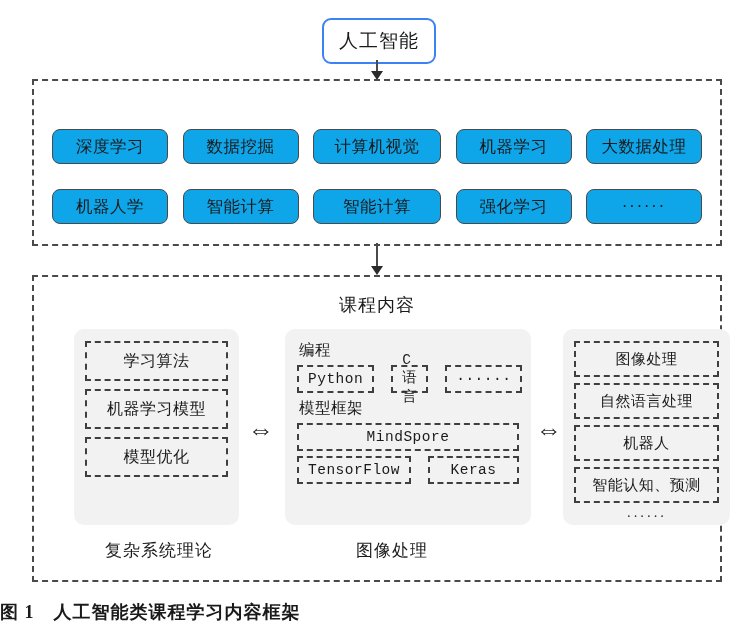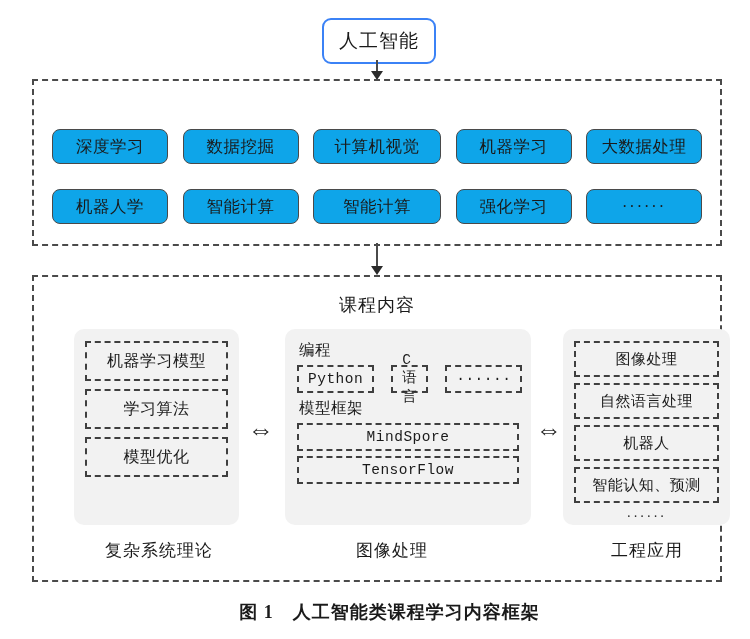--- a/index.html
+++ b/index.html
@@ -221,25 +221,23 @@
   #label-theory { left: 40px; width: 170px; }
   #label-tools { left: 263px; width: 190px; }
   #label-applications { left: 528px; width: 170px; }
 
   
   #figure-caption {
     position: absolute;
     left: 0;
     right: 0;
     top: 600px;
-    text-align: center;
     font-size: 18px;
     font-weight: bold;
     letter-spacing: 1px;
-    padding-left: 29px;
   }
 </style>
 </head>
 <body>
 
 <div id="ai-root-box">
   <span>人工智能</span>
 </div>
 
 <div class="v-arrow" id="arrow-ai-to-courses">
@@ -270,53 +268,53 @@
   <div class="shaft"></div>
   <div class="head"></div>
 </div>
 
 <div class="section" id="section-course-content">
   <div class="section-title">课程内容</div>
 
   <div id="content-columns">
 
     <div class="col-panel" id="panel-theory">
+      <div class="dbox stack-box">学习算法</div>
       <div class="dbox stack-box">机器学习模型</div>
-      <div class="dbox stack-box">学习算法</div>
       <div class="dbox stack-box">模型优化</div>
     </div>
 
     <div class="bi-arrow" id="bi-arrow-left">⇔</div>
 
     <div class="col-panel" id="panel-tools">
       <div class="sub-label">编程</div>
       <div class="mini-row" id="prog-row">
         <div class="dbox mono-box">Python</div>
         <div class="dbox mono-box">C语言</div>
         <div class="dbox mono-box">······</div>
       </div>
 
       <div class="sub-label">模型框架</div>
       <div class="mini-row" id="framework-row-1">
         <div class="dbox mono-box">MindSpore</div>
       </div>
       <div class="mini-row" id="framework-row-2">
         <div class="dbox mono-box">TensorFlow</div>
+        <div class="dbox mono-box">Keras</div>
       </div>
     </div>
 
     <div class="bi-arrow" id="bi-arrow-right">⇔</div>
 
     <div class="col-panel" id="panel-applications">
       <div class="dbox stack-box">图像处理</div>
       <div class="dbox stack-box">自然语言处理</div>
       <div class="dbox stack-box">机器人</div>
       <div class="dbox stack-box">智能认知、预测</div>
       <div class="app-dots">······</div>
     </div>
   </div>
 
   <div class="col-label" id="label-theory">复杂系统理论</div>
   <div class="col-label" id="label-tools">图像处理</div>
-  <div class="col-label" id="label-applications">工程应用</div>
 </div>
 
 <div id="figure-caption">图 1　人工智能类课程学习内容框架</div>
 
 </body></html>

